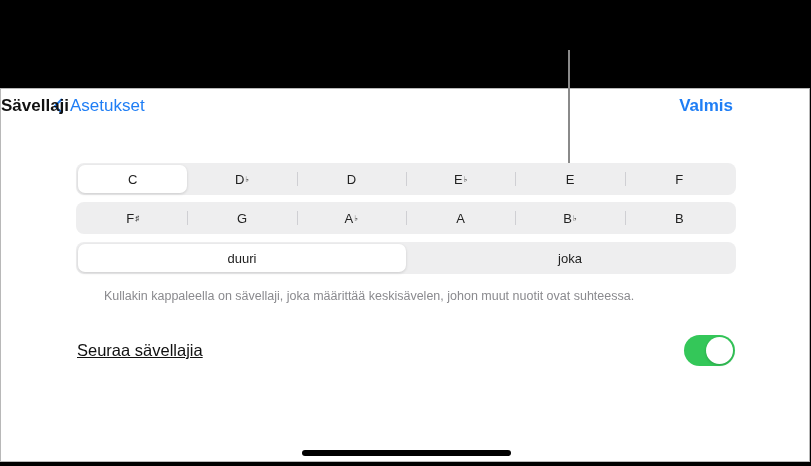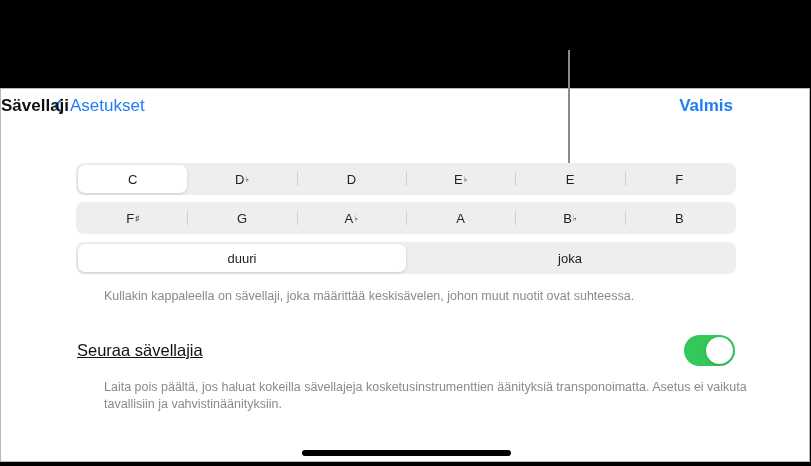--- a/index.html
+++ b/index.html
@@ -154,16 +154,15 @@
 
   <div class="footnote fn1">Kullakin kappaleella on sävellaji, joka määrittää keskisävelen, johon muut nuotit ovat suhteessa.</div>
 
   <div class="follow-card">
     <div class="follow-label">Seuraa sävellajia</div>
     <div class="toggle">
       <div class="knob"></div>
     </div>
   </div>
 
-  <div class="footnote fn2">Laita pois päältä, jos haluat kokeilla sävellajeja kosketusinstrumenttien äänityksiä transponoimatta. Asetus ei vaikuta tavallisiin ja vahvistinäänityksiin.</div>
 
   <div class="home-indicator"></div>
 </div>
 
 </body></html>

